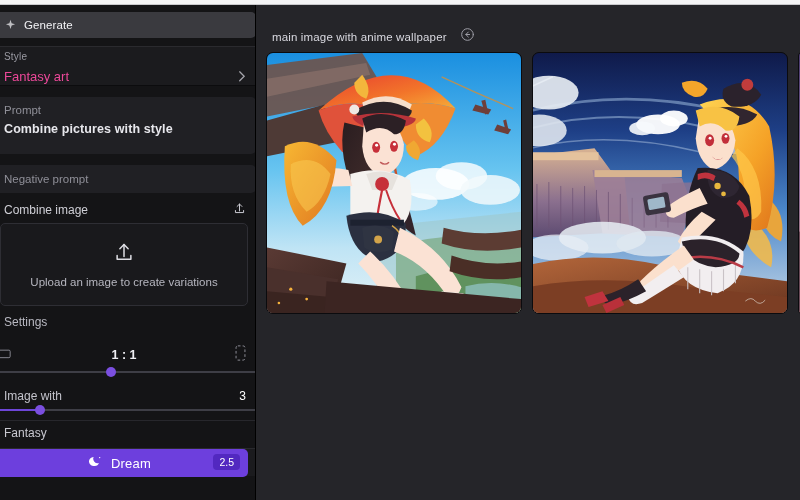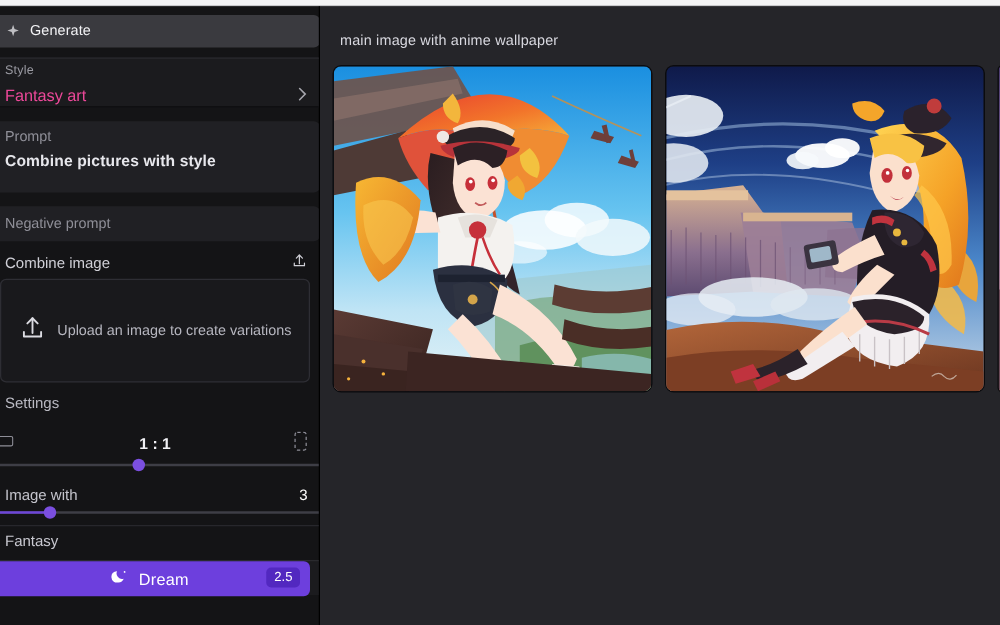--- a/index.html
+++ b/index.html
@@ -60,21 +60,21 @@
 
   .upload-head {
     position: absolute; left: -8px; width: 264px; height: 22px;
     display: flex; align-items: center; justify-content: space-between;
     padding: 0 10px 0 12px;
     font-size: 12px; color: #cfcfd6;
   }
   .dropzone {
     position: absolute; left: 0; width: 248px; height: 83px;
     background: #19191c; border: 1px solid #2e2e34; border-radius: 5px;
-    display: flex; flex-direction: row; align-items: center; justify-content: center; gap: 9px;
+    display: flex; flex-direction: column; align-items: center; justify-content: center; gap: 9px;
   }
   .dropzone .dz-text { font-size: 11.5px; color: #b6b6bf; }
 
   .settings-label { position: absolute; left: -8px; font-size: 12px; color: #b9b9c2; padding-left: 12px; }
 
   .ratio-row {
     position: absolute; left: -8px; width: 264px; height: 26px;
     display: flex; align-items: center; justify-content: space-between; padding: 0 10px 0 4px;
   }
   .ratio-row .rv { font-size: 12.5px; color: #f0f0f4; font-weight: bold; position: absolute; left: 0; right: 0; text-align: center; }
@@ -112,21 +112,21 @@
   .dream-btn .badge {
     position: absolute; right: 8px; top: 5px;
     background: #5228c0; color: #ffffff; font-size: 10.5px;
     padding: 2px 6px; border-radius: 4px;
   }
 
   
   .main { position: absolute; left: 256px; top: 5px; width: 544px; height: 495px; background: #252529; }
   .main-head {
     position: absolute; left: 16px; top: 22px;
-    display: flex; align-items: center; gap: 13px; flex-direction: column;
+    display: flex; align-items: center; gap: 13px;
   }
   .main-head .title { font-size: 11.5px; color: #d9d9e0; letter-spacing: .15px; }
 
   .gallery { position: absolute; left: 10px; top: 47px; display: flex; gap: 10px; }
   .card {
     width: 256px; height: 262px; border-radius: 7px; overflow: hidden;
     background: #101015; flex: none; position: relative;
     border: 1px solid #0b0b0e;
   }
   .card.partial { width: 8px; }

